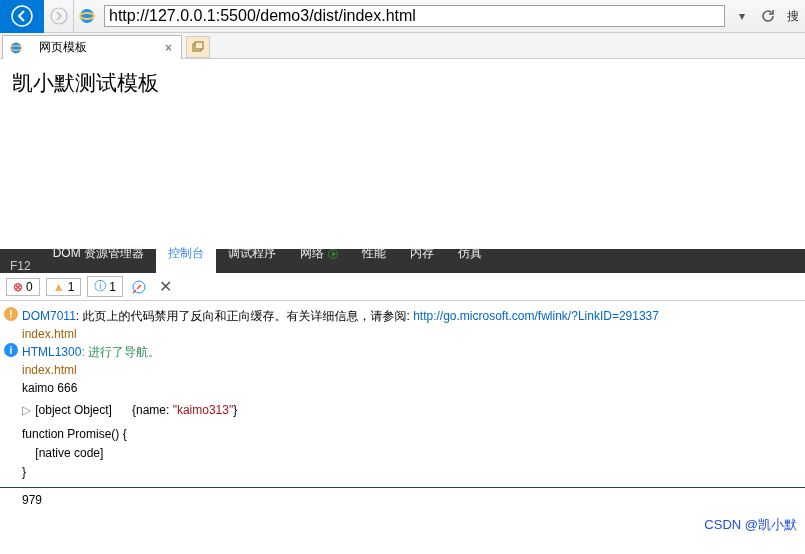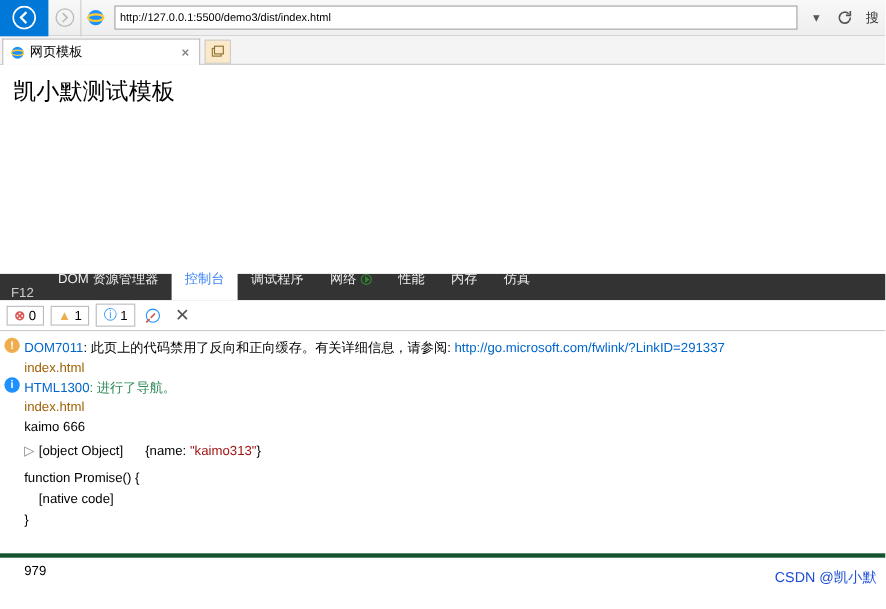--- a/index.html
+++ b/index.html
@@ -1,25 +1,25 @@
 <!DOCTYPE html>
 <html><head>
 <meta charset="utf-8">
 <style>
 *{margin:0;padding:0;box-sizing:border-box;font-family:"Microsoft YaHei",Tahoma,Arial,sans-serif;font-size:12px}
 body{width:805px;height:554px;overflow:hidden;background:#fff;position:relative}
 .navbar{height:33px;background:linear-gradient(#f8f8f8,#eee);display:flex;align-items:center;border-bottom:1px solid #ccc}
 .nav-back{width:44px;height:33px;background:#0078d7;display:flex;align-items:center;justify-content:center;color:#fff}
 .nav-fwd{width:30px;height:33px;display:flex;align-items:center;justify-content:center;color:#999;border-right:1px solid #ccc}
 .nav-ie{width:26px;display:flex;align-items:center;justify-content:center}
-.addr{flex:1;height:22px;border:1px solid #a0a0a0;margin:0 4px;padding:0 4px;font-size:10px;background:#fff}
+.addr{flex:1;height:22px;border:1px solid #a0a0a0;margin:0 4px;padding:0 4px;font-size:16px;background:#fff}
 .nav-btn{width:24px;height:24px;display:flex;align-items:center;justify-content:center;color:#555;border:1px solid transparent;margin:0 1px}
 .search-lbl{padding:0 6px;color:#333;font-size:12px}
 .tabbar{height:26px;background:#f4f4f4;border-bottom:1px solid #ccc;display:flex;align-items:flex-end;padding-left:2px}
-.tab{height:24px;min-width:180px;background:#fff;border:1px solid #bbb;border-bottom:none;display:flex;align-items:center;padding:0 6px;gap:4px;position:relative;top:1px}
+.tab{height:24px;min-width:180px;background:#fff;border:1px solid #bbb;border-bottom:none;display:flex;align-items:center;padding:0 6px;gap:16px;position:relative;top:1px}
 .tab-close{margin-left:auto;color:#888;font-weight:bold;padding:0 3px}
 .newtab{width:24px;height:22px;border:1px solid #ccc;margin-left:4px;background:#fbe9c9;display:flex;align-items:center;justify-content:center;color:#8a6d2a}
 .page{padding:10px 12px;font-size:14px;height:190px}
 .devbar{height:24px;background:#333;color:#eee;display:flex;align-items:flex-end}
 .dev-f12{padding:0 10px;color:#ccc;font-size:12px}
 .dtab{padding:0 12px;height:39px;display:flex;align-items:center;gap:4px;font-size:12px;color:#eee}
 .dtab.active{background:#fff;color:#3b82f6}
 .play-icon{display:inline-block;width:10px;height:10px;border:1px solid #2e8b2e;border-radius:50%;position:relative}
 .play-icon:after{content:"";position:absolute;left:3px;top:1.5px;border-left:4px solid #2e8b2e;border-top:3px solid transparent;border-bottom:3px solid transparent}
 .filterbar{height:28px;background:#fff;border-bottom:1px solid #ccc;display:flex;align-items:center;gap:6px;padding:0 6px}
@@ -33,21 +33,21 @@
 .row{padding:2px 6px 2px 22px;position:relative;line-height:1.5}
 .row .badge{position:absolute;left:4px;top:2px;width:14px;height:14px;border-radius:50%;display:flex;align-items:center;justify-content:center;color:#fff;font-size:10px;font-weight:bold}
 .b-warn{background:#f0ad4e}
 .b-info{background:#1e90ff}
 .link{color:#0066cc}
 .file{color:#a16207;padding-left:22px}
 .code-g{color:#2e8b57}
 .str{color:#a31515}
 .expand{color:#888;margin-right:4px}
 .codeblk{padding:4px 22px;white-space:pre;line-height:1.6}
-.lastrow{border-top:4px solid #14532d;margin-top:16px;padding-top:3px}
+.lastrow{border-top:1px solid #14532d;margin-top:0;padding-top:3px}
 .watermark{position:absolute;right:8px;bottom:20px;color:#1d4ed8;font-size:13px}
 svg{display:block}
 </style>
 </head>
 <body>
 
 <div class="navbar">
   <div class="nav-back">
     <svg width="22" height="22" viewBox="0 0 22 22">
         <circle cx="11" cy="11" r="10" fill="none" stroke="#fff" stroke-width="1.5"></circle>

